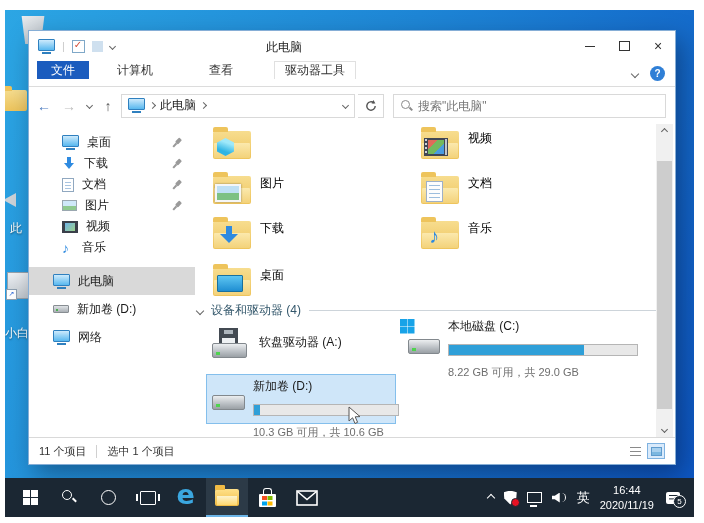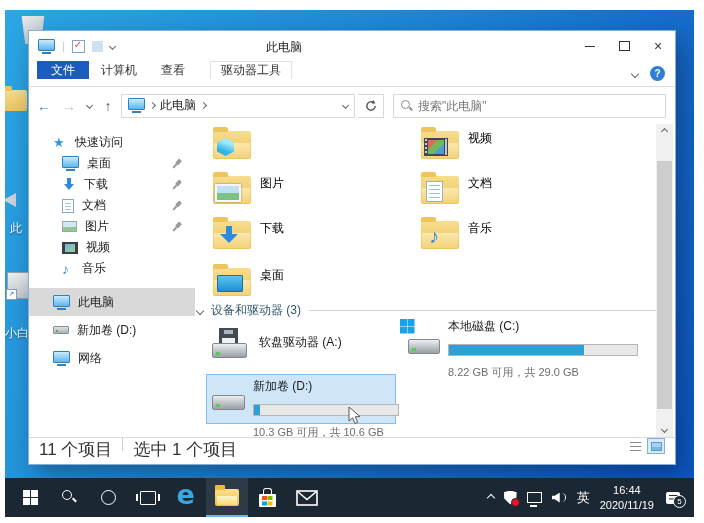--- a/index.html
+++ b/index.html
@@ -26,21 +26,21 @@
   .qat-check::after{content:'\2713';position:absolute;left:1px;top:-2px;color:#d24a35;font-size:10px;}
   .qat-dim{width:11px;height:11px;background:#cfe0ef;}
   .ctx-header{position:absolute;left:139px;top:5px;width:62px;height:25px;background:#cfe7a3;display:flex;align-items:center;justify-content:center;font-size:12px;color:#3a3a3a;}
   .win-title{position:absolute;left:237px;top:8px;font-size:12px;color:#1a1a1a;white-space:nowrap;}
   .win-btns{position:absolute;right:0;top:0;display:flex;height:30px;}
   .wbtn{width:34px;height:30px;display:flex;align-items:center;justify-content:center;color:#333;font-size:14px;}
   .min-bar{width:10px;height:1px;background:#333;}
   .max-box{width:9px;height:8px;border:1px solid #333;}
   
   .tabs-row{height:25px;flex:none;display:flex;align-items:flex-start;padding-left:8px;border-bottom:1px solid #dcdcdc;position:relative;}
-  .tab{display:flex;align-items:center;padding:0 12px;font-size:12px;color:#333;white-space:nowrap;}
+  .tab{display:flex;align-items:center;padding:0 28px;font-size:12px;color:#333;white-space:nowrap;}
   .tab.file{background:#1b5cbe;color:#fff;padding:0 14px;}
   .tab.contextual{margin-left:13px;background:#fff;border:1px solid #e0e0e0;border-bottom:none;padding:0 10px;}
   .tabs-right{position:absolute;right:10px;top:0;height:25px;display:flex;align-items:center;gap:12px;}
   .help-circle{width:15px;height:15px;border-radius:50%;background:#2f7fd6;color:#fff;font-size:10px;font-weight:bold;display:flex;align-items:center;justify-content:center;}
   
   .chev{width:5px;height:5px;border-right:1.6px solid #666;border-bottom:1.6px solid #666;display:inline-block;flex:none;}
   .chev.down{transform:rotate(45deg);}
   .chev.up{transform:rotate(-135deg);}
   .chev.right{transform:rotate(-45deg);}
   .chev.w{border-color:#fff;}
@@ -137,21 +137,21 @@
   .dtile.selected .cap-bar{width:146px;}
   .cap-fill{height:100%;background:#2f9fd8;}
   .ddetail{font-size:11px;color:#6e6e6e;white-space:nowrap;}
   
   .vscroll{position:absolute;right:2px;top:0;bottom:0;width:17px;background:#f0f0f0;}
   .vs-arrow{height:15px;display:flex;align-items:center;justify-content:center;}
   .vs-arrow.bottom{position:absolute;bottom:0;left:0;right:0;}
   .vs-arrow .chev{border-color:#606060;width:4px;height:4px;}
   .vs-thumb{position:absolute;left:1px;right:1px;top:37px;height:248px;background:#cdcdcd;}
   
-  .statusbar{height:26px;flex:none;border-top:1px solid #d9d9d9;display:flex;align-items:flex-start;font-size:17px;color:#333;padding:0 10px;gap:10px;}
+  .statusbar{height:26px;flex:none;border-top:1px solid #d9d9d9;display:flex;align-items:center;font-size:11px;color:#333;padding:0 10px;gap:10px;}
   .sb-div{width:1px;height:13px;background:#d0d0d0;}
   .sb-right{margin-left:auto;display:flex;gap:3px;}
   .view-btn{width:18px;height:16px;display:flex;align-items:center;justify-content:center;box-sizing:border-box;}
   .vb-list-glyph{width:11px;height:9px;background:repeating-linear-gradient(#8a8a8a 0 1.5px,transparent 1.5px 4px);}
   .view-btn.active{border:1px solid #7fb2e0;background:#d9eafb;}
   .vb-thumb-glyph{width:11px;height:9px;background:linear-gradient(180deg,#a8d0ee 55%,#7bb7e0 55%);border:1px solid #5f9bcd;box-sizing:border-box;}
   
   .taskbar{position:absolute;left:0;right:0;bottom:0;height:39px;background:#1b2733;display:flex;align-items:stretch;z-index:5;}
   .tb-left{display:flex;margin-left:6px;}
   .tb-btn{width:39px;display:flex;align-items:center;justify-content:center;position:relative;}
@@ -261,24 +261,20 @@
           </svg>
       </div>
       <div class="search-box">
         <span class="mag"></span>
         <input class="search-input" placeholder="搜索&quot;此电脑&quot;" style="">
       </div>
     </div>
 
     <div class="main">
       <div class="sidebar" id="sidebar">
-          <div class="side-item">
-            <span class="ic ic-star"></span>
-            <span class="side-label">快速访问</span>
-          </div>
           <div class="side-item lvl1">
             <span class="ic ic-desktop"></span>
             <span class="side-label">桌面</span>
             <span class="ic ic-pin"></span>
           </div>
           <div class="side-item lvl1">
             <span class="ic ic-download"></span>
             <span class="side-label">下载</span>
             <span class="ic ic-pin"></span>
           </div>
@@ -310,21 +306,21 @@
             <span class="side-label">新加卷 (D:)</span>
           </div>
           <div class="side-item tall">
             <span class="ic ic-network"></span>
             <span class="side-label">网络</span>
           </div>
         </div>
       <div class="content" id="content">
         <div class="dev-header">
           <span class="chev down"></span>
-          <span>设备和驱动器 (3)</span>
+          <span>设备和驱动器 (4)</span>
           <span class="hline"></span>
         </div>
       <div class="ftile" style="left: 18px; top: 2px;">
             <span class="big-folder">
               <span class="ov ov-3d-objects"></span>
             </span>
           </div>
           <div class="ftile" style="left: 226px; top: 2px;">
             <span class="big-folder">
               <span class="ov ov-videos"></span>

